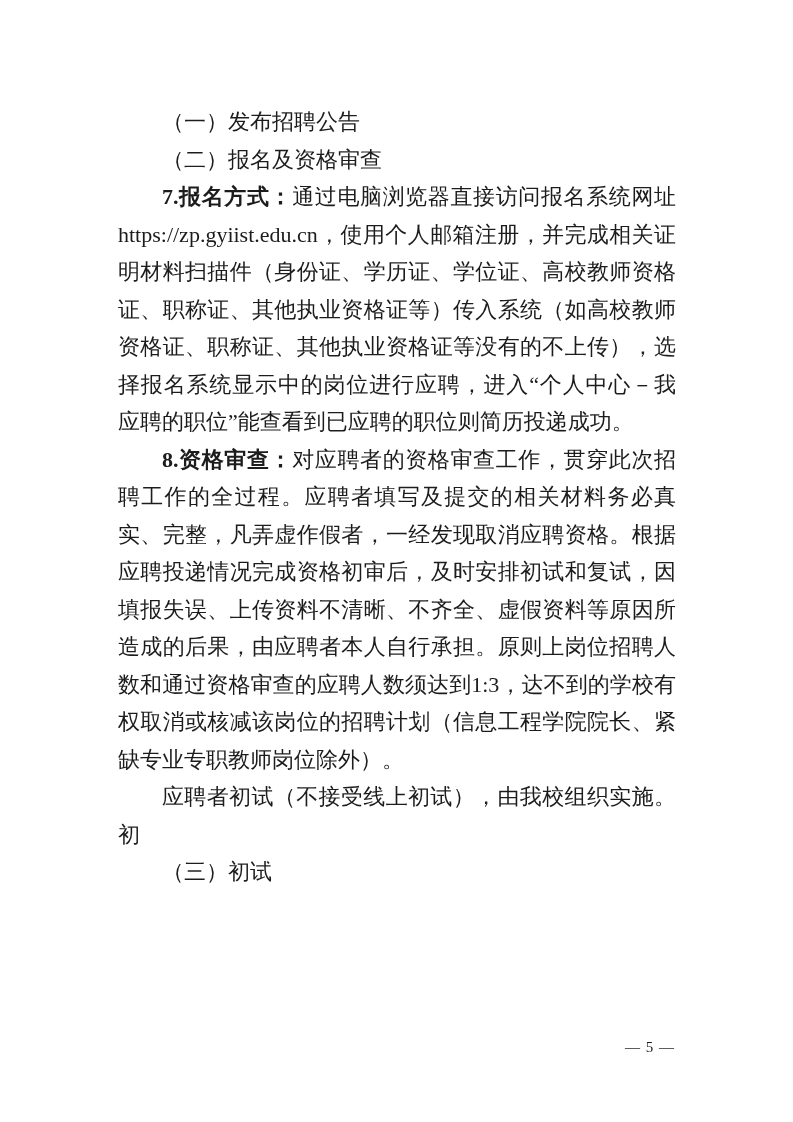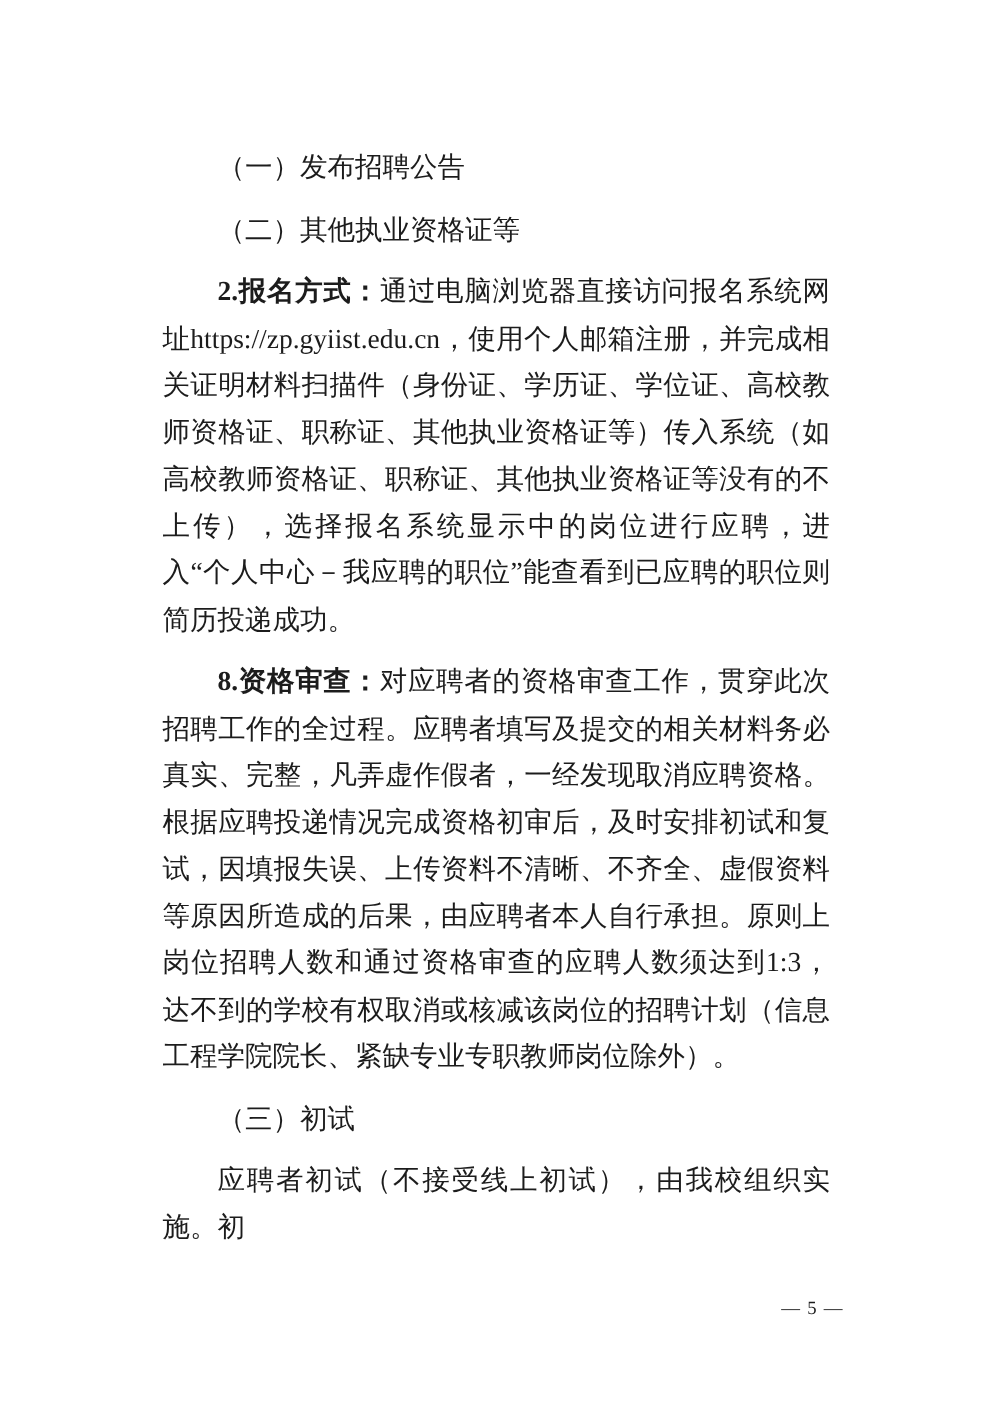--- a/index.html
+++ b/index.html
@@ -19,21 +19,21 @@
     position: absolute;
     left: 118px;
     top: 103px;
     width: 558px;
     font-size: 22px;
     line-height: 37.5px;
     color: #1c1c1c;
     text-align: justify;
   }
   .doc-body p {
-    margin: 12px;
+    margin: 0;
     padding: 0;
     text-indent: 2em;
   }
   .doc-body p.heading {
     font-weight: normal;
   }
   .doc-body .lead {
     font-weight: bold;
   }
   .page-footer {
@@ -46,20 +46,20 @@
     letter-spacing: 1px;
     font-family: "Liberation Serif", "DejaVu Serif", serif;
   }
 </style>
 </head>
 <body>
 
 <div class="page" style="background: rgb(255, 255, 255);">
   <div class="doc-body" id="doc-body" style="color: rgb(28, 28, 28);">
       <p class="para heading">（一）发布招聘公告</p>
-      <p class="para heading">（二）其他执业资格证等</p>
-      <p class="para body"><span class="lead">2.报名方式：</span>通过电脑浏览器直接访问报名系统网址https://zp.gyiist.edu.cn，使用个人邮箱注册，并完成相关证明材料扫描件（身份证、学历证、学位证、高校教师资格证、职称证、其他执业资格证等）传入系统（如高校教师资格证、职称证、其他执业资格证等没有的不上传），选择报名系统显示中的岗位进行应聘，进入“个人中心－我应聘的职位”能查看到已应聘的职位则简历投递成功。</p>
+      <p class="para heading">（二）报名及资格审查</p>
+      <p class="para body"><span class="lead">7.报名方式：</span>通过电脑浏览器直接访问报名系统网址https://zp.gyiist.edu.cn，使用个人邮箱注册，并完成相关证明材料扫描件（身份证、学历证、学位证、高校教师资格证、职称证、其他执业资格证等）传入系统（如高校教师资格证、职称证、其他执业资格证等没有的不上传），选择报名系统显示中的岗位进行应聘，进入“个人中心－我应聘的职位”能查看到已应聘的职位则简历投递成功。</p>
       <p class="para body"><span class="lead">8.资格审查：</span>对应聘者的资格审查工作，贯穿此次招聘工作的全过程。应聘者填写及提交的相关材料务必真实、完整，凡弄虚作假者，一经发现取消应聘资格。根据应聘投递情况完成资格初审后，及时安排初试和复试，因填报失误、上传资料不清晰、不齐全、虚假资料等原因所造成的后果，由应聘者本人自行承担。原则上岗位招聘人数和通过资格审查的应聘人数须达到1:3，达不到的学校有权取消或核减该岗位的招聘计划（信息工程学院院长、紧缺专业专职教师岗位除外）。</p>
+      <p class="para body">应聘者初试（不接受线上初试），由我校组织实施。初</p>
       <p class="para heading">（三）初试</p>
-      <p class="para body">应聘者初试（不接受线上初试），由我校组织实施。初</p>
     </div>
   <div class="page-footer">— 5 —</div>
 </div>
 
 </body></html>

